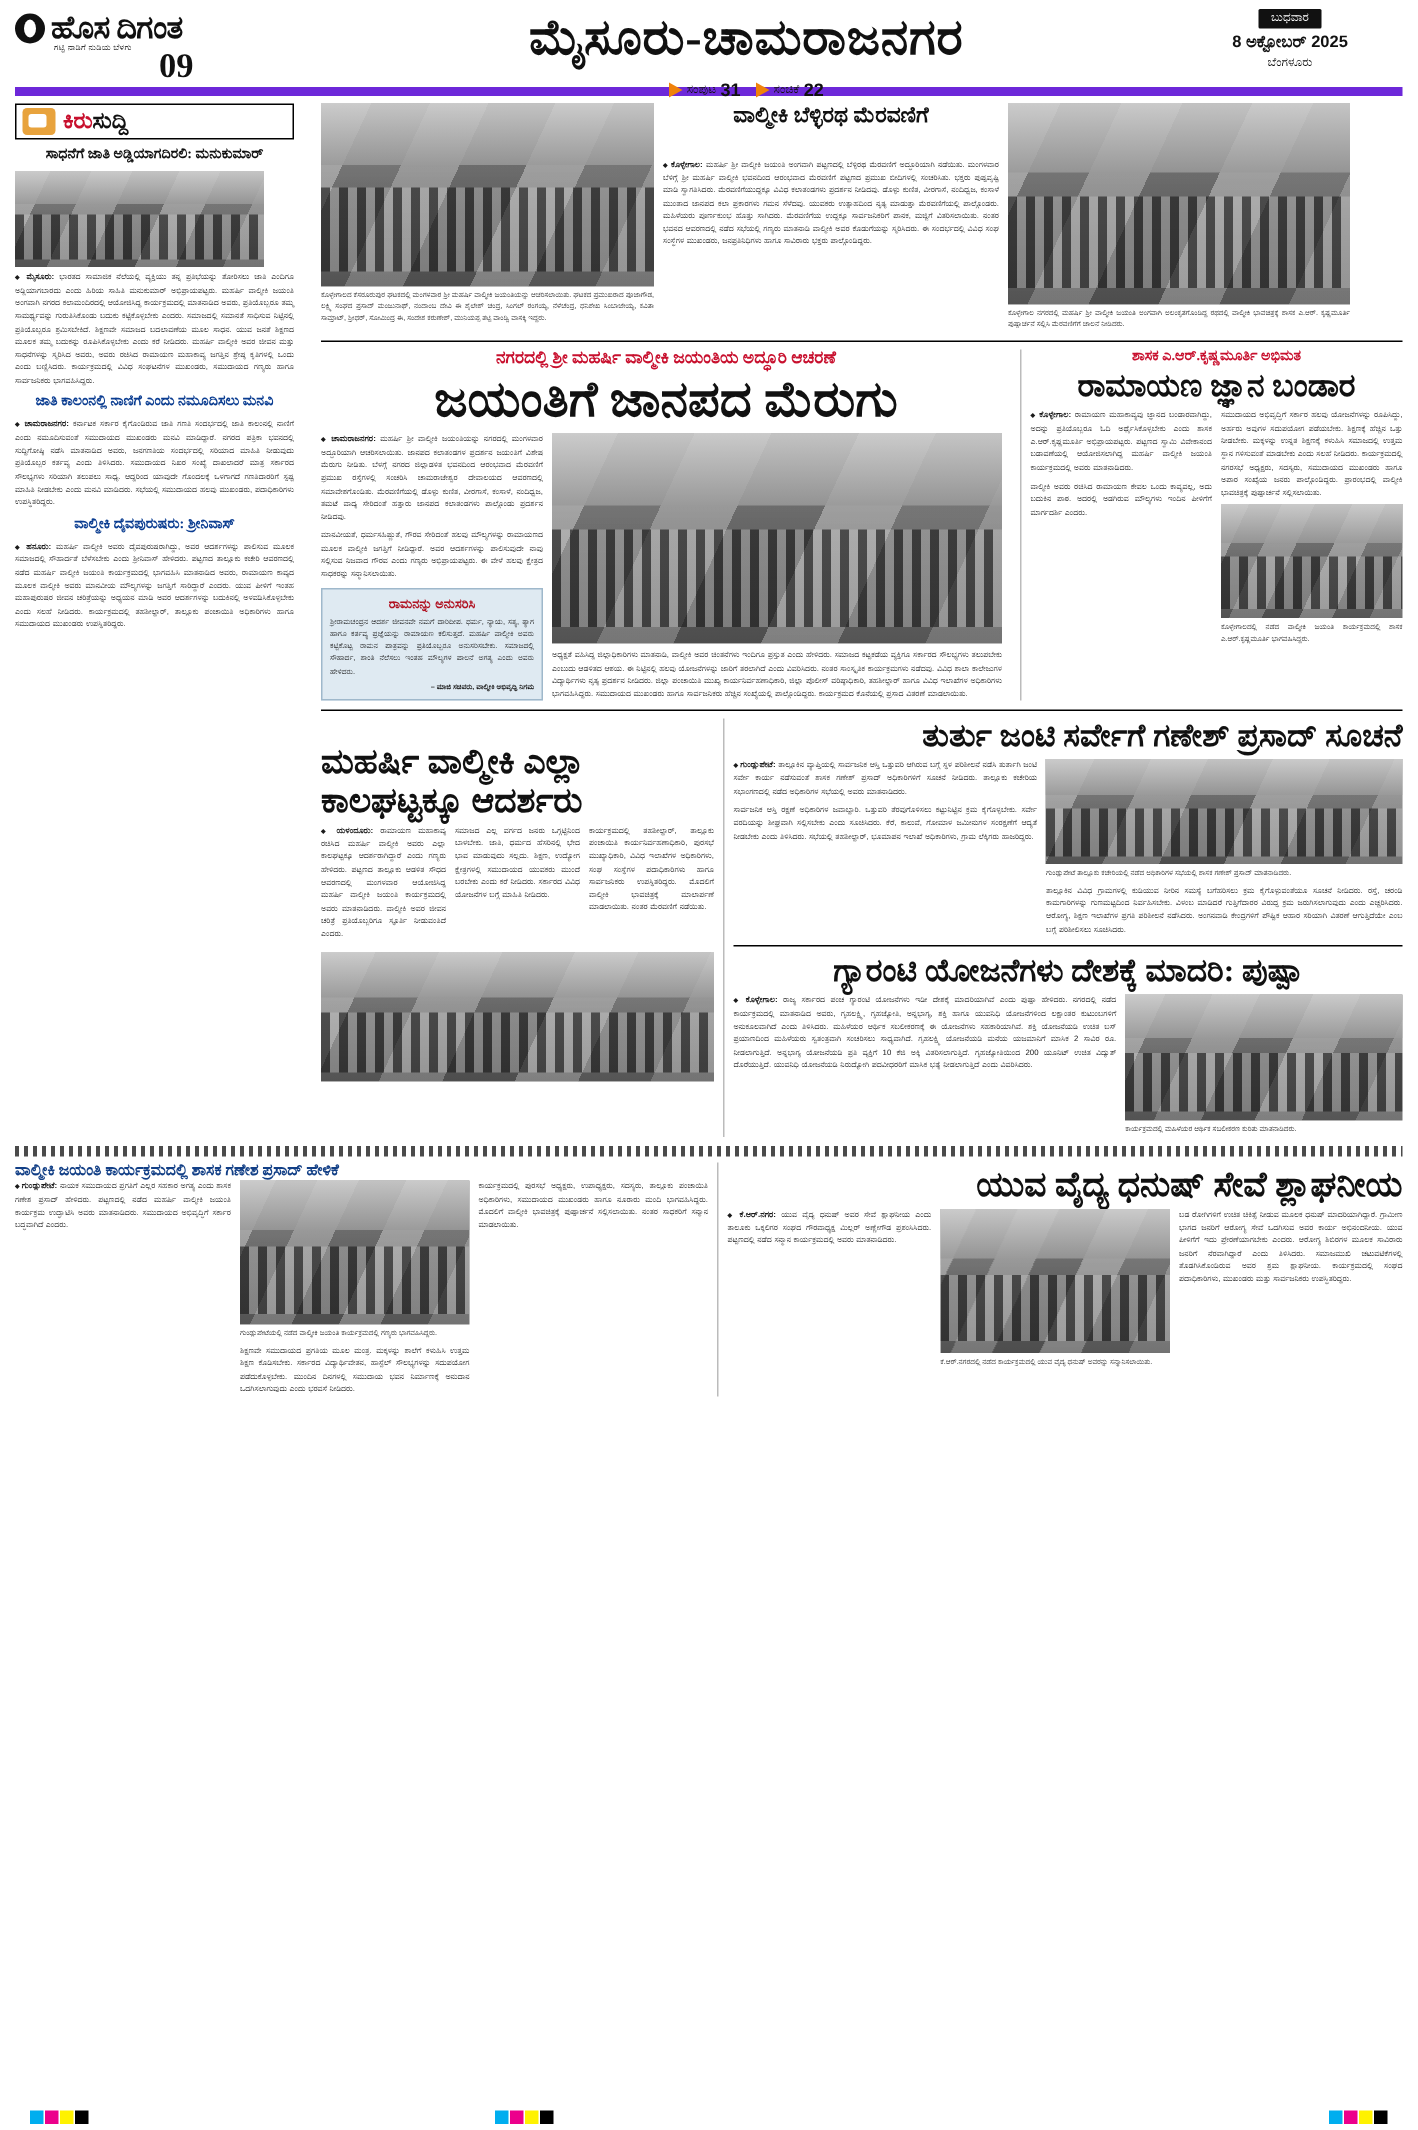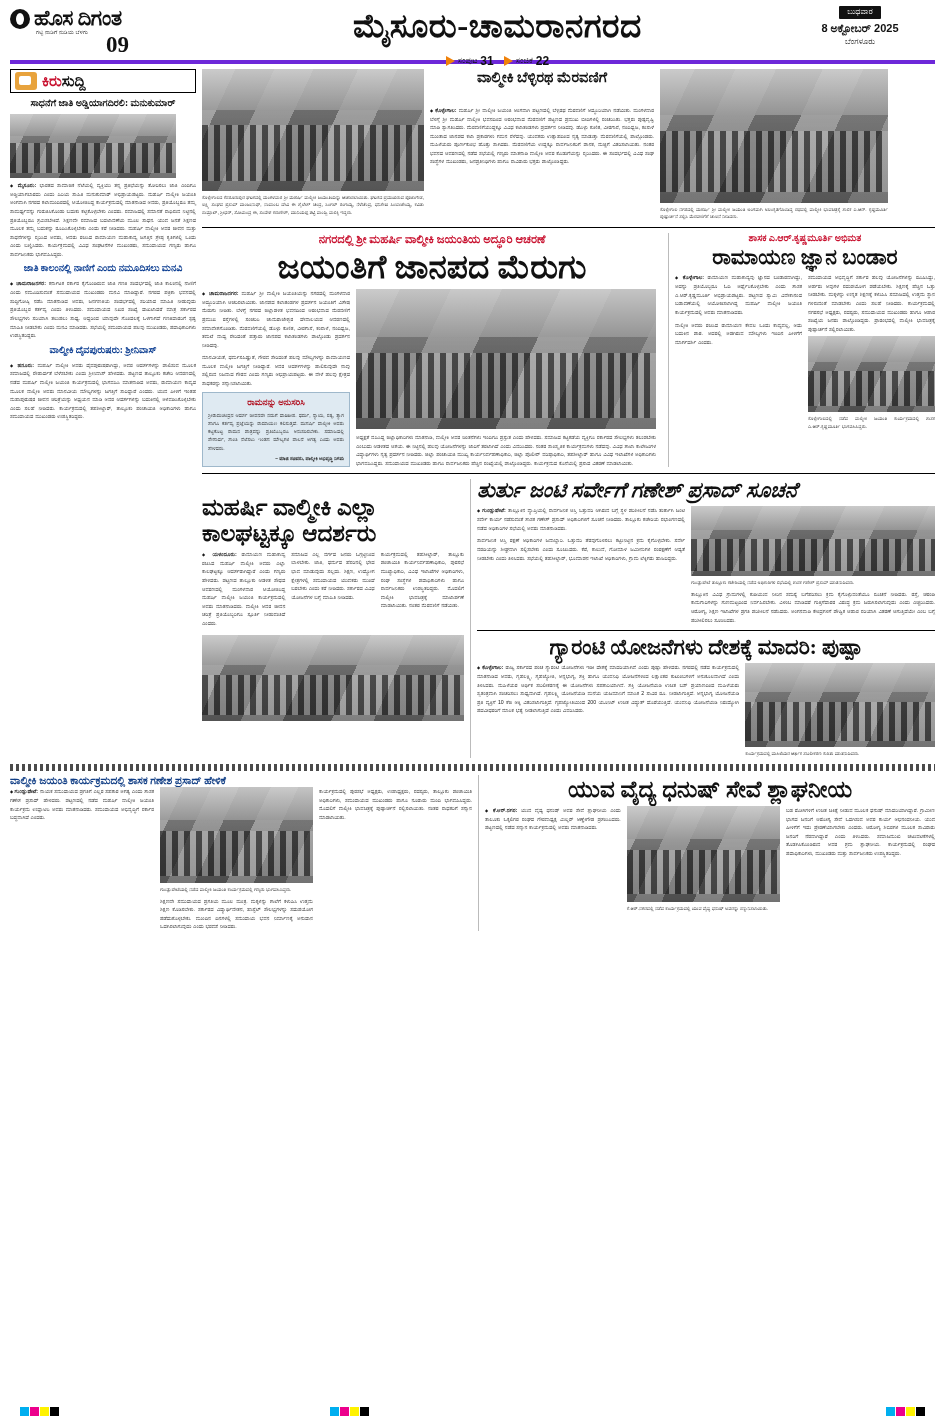--- a/index.html
+++ b/index.html
@@ -9,41 +9,41 @@
     height: 1420px;
     background: #ffffff;
     font-family: "Liberation Sans", sans-serif;
     color: #111;
     position: relative;
     overflow: hidden;
   }
   .page { width: 945px; height: 1420px; padding: 6px 10px 0 10px; position: relative; }
 
   
-  .masthead { display: flex; align-items: flex-start; height: 58px; border-bottom: 4px solid #6d28d9; padding-bottom: 16px; }
+  .masthead { display: flex; align-items: flex-start; height: 58px; border-bottom: 6px solid #6d28d9; padding-bottom: 16px; }
   .mast-left { width: 200px; display: flex; flex-direction: column; align-items: flex-start; }
   .mast-logo-row { display: flex; align-items: center; gap: 4px; }
   .mast-flower { width: 20px; height: 20px; border-radius: 50%; background: #111; position: relative; }
   .mast-flower:after { content: ""; position: absolute; left: 6px; top: 4px; width: 8px; height: 12px; background: #fff; border-radius: 50%; }
   .mast-title { font-family: "Liberation Serif", serif; font-weight: bold; font-size: 21px; letter-spacing: -0.5px; }
   .mast-sub { font-size: 5.5px; letter-spacing: 0.2px; margin-left: 26px; margin-top: -2px; }
   .mast-page-no { font-family: "Liberation Serif", serif; font-weight: bold; font-size: 23px; margin-left: 96px; margin-top: -4px; }
   .mast-center { flex: 1; text-align: center; }
   .mast-center h1 { font-family: "Liberation Serif", serif; font-size: 33px; margin: 2px 0 0 0; font-weight: bold; letter-spacing: 0.5px; }
   .mast-flags { display: flex; justify-content: center; gap: 10px; margin-top: 8px; font-size: 8px; }
   .flagbox { display: flex; align-items: center; gap: 3px; }
   .flag-tri { width: 0; height: 0; border-left: 9px solid #f0820a; border-top: 5px solid transparent; border-bottom: 5px solid transparent; }
   .flag-num { font-weight: bold; font-size: 12px; }
   .mast-right { width: 150px; text-align: center; font-size: 8.5px; line-height: 1.35; }
   .mast-right .day { background: #111; color: #fff; display: inline-block; padding: 1px 8px; font-size: 8px; border-radius: 1px; }
   .mast-right .date { font-weight: bold; font-size: 11px; margin-top: 2px; }
   .mast-right .city { font-size: 8px; margin-top: 1px; }
 
   
-  .body-grid { display: flex; gap: 6px; margin-top: 5px; }
+  .body-grid { display: flex; gap: 18px; margin-top: 5px; }
   .col { }
   .c1 { width: 186px; }
   .c-rest { flex: 1; }
 
   .rule-v { border-left: 1px solid #bbb; }
   .hl { font-family: "Liberation Serif", serif; font-weight: bold; line-height: 1.15; }
   .txt { font-size: 5.2px; line-height: 1.65; text-align: justify; color: #1a1a1a; hyphens: auto; word-spacing: 0.3px; }
   .txt p { margin: 0 0 4px 0; }
   .dateline { font-weight: bold; font-size: 5.4px; }
   .bullet:before { content: "◆ "; font-size: 4px; }
@@ -108,21 +108,21 @@
   <div class="masthead">
     <div class="mast-left">
       <div class="mast-logo-row">
         <span class="mast-flower"></span>
         <span class="mast-title">ಹೊಸ ದಿಗಂತ</span>
       </div>
       <div class="mast-sub">ಗಟ್ಟಿ ನಾಡಿಗೆ ನುಡಿಯ ಬೆಳಗು</div>
       <div class="mast-page-no">09</div>
     </div>
     <div class="mast-center">
-      <h1>ಮೈಸೂರು-ಚಾಮರಾನಗರದ</h1>
+      <h1>ಮೈಸೂರು-ಚಾಮರಾಜನಗರ</h1>
       <div class="mast-flags">
         <span class="flagbox">
           <span class="flag-tri"></span>
           <span>ಸಂಪುಟ</span>
           <span class="flag-num">31</span>
         </span>
         <span class="flagbox">
           <span class="flag-tri"></span>
           <span>ಸಂಚಿಕೆ</span>
           <span class="flag-num">22</span>
@@ -267,21 +267,21 @@
           <div class="photo" style="width:100%;height:86px;margin-top:4px;">
             <div class="grain"></div>
               <div class="sky"></div>
               <div class="figs"></div>
           </div>
         </div>
 
         <div class="rule-v" style="width:1px;"></div>
 
         <div style="flex:1;">
-          <div class="bighead sm" style="text-align:left;margin-top:0;font-style:italic;">ತುರ್ತು ಜಂಟಿ ಸರ್ವೇಗೆ ಗಣೇಶ್ ಪ್ರಸಾದ್ ಸೂಚನೆ</div>
+          <div class="bighead sm" style="text-align:right;margin-top:0;">ತುರ್ತು ಜಂಟಿ ಸರ್ವೇಗೆ ಗಣೇಶ್ ಪ್ರಸಾದ್ ಸೂಚನೆ</div>
           <div class="cols2">
             <div style="width:46%;" class="txt">
               <p><span class="bullet dateline">ಗುಂಡ್ಲುಪೇಟೆ:</span>
               <span>ತಾಲ್ಲೂಕಿನ ವ್ಯಾಪ್ತಿಯಲ್ಲಿ ಸಾರ್ವಜನಿಕ ಆಸ್ತಿ ಒತ್ತುವರಿ ಆಗಿರುವ ಬಗ್ಗೆ ಸ್ಥಳ ಪರಿಶೀಲನೆ ನಡೆಸಿ ತುರ್ತಾಗಿ ಜಂಟಿ ಸರ್ವೇ ಕಾರ್ಯ ನಡೆಸುವಂತೆ ಶಾಸಕ ಗಣೇಶ್ ಪ್ರಸಾದ್ ಅಧಿಕಾರಿಗಳಿಗೆ ಸೂಚನೆ ನೀಡಿದರು. ತಾಲ್ಲೂಕು ಕಚೇರಿಯ ಸಭಾಂಗಣದಲ್ಲಿ ನಡೆದ ಅಧಿಕಾರಿಗಳ ಸಭೆಯಲ್ಲಿ ಅವರು ಮಾತನಾಡಿದರು.</span></p>
               <p>ಸಾರ್ವಜನಿಕ ಆಸ್ತಿ ರಕ್ಷಣೆ ಅಧಿಕಾರಿಗಳ ಜವಾಬ್ದಾರಿ. ಒತ್ತುವರಿ ತೆರವುಗೊಳಿಸಲು ಕಟ್ಟುನಿಟ್ಟಿನ ಕ್ರಮ ಕೈಗೊಳ್ಳಬೇಕು. ಸರ್ವೇ ವರದಿಯನ್ನು ಶೀಘ್ರವಾಗಿ ಸಲ್ಲಿಸಬೇಕು ಎಂದು ಸೂಚಿಸಿದರು. ಕೆರೆ, ಕಾಲುವೆ, ಗೋಮಾಳ ಜಮೀನುಗಳ ಸಂರಕ್ಷಣೆಗೆ ಆದ್ಯತೆ ನೀಡಬೇಕು ಎಂದು ತಿಳಿಸಿದರು. ಸಭೆಯಲ್ಲಿ ತಹಶೀಲ್ದಾರ್, ಭೂಮಾಪನ ಇಲಾಖೆ ಅಧಿಕಾರಿಗಳು, ಗ್ರಾಮ ಲೆಕ್ಕಿಗರು ಹಾಜರಿದ್ದರು.</p>
             </div>
             <div style="width:54%;">
               <div class="photo" style="width:100%;height:70px;">
                 <div class="grain"></div>
                   <div class="sky"></div>
@@ -334,21 +334,21 @@
           <div class="cap">ಗುಂಡ್ಲುಪೇಟೆಯಲ್ಲಿ ನಡೆದ ವಾಲ್ಮೀಕಿ ಜಯಂತಿ ಕಾರ್ಯಕ್ರಮದಲ್ಲಿ ಗಣ್ಯರು ಭಾಗವಹಿಸಿದ್ದರು.</div>
           <div class="txt" style="margin-top:3px;">ಶಿಕ್ಷಣವೇ ಸಮುದಾಯದ ಪ್ರಗತಿಯ ಮೂಲ ಮಂತ್ರ. ಮಕ್ಕಳನ್ನು ಶಾಲೆಗೆ ಕಳುಹಿಸಿ ಉತ್ತಮ ಶಿಕ್ಷಣ ಕೊಡಿಸಬೇಕು. ಸರ್ಕಾರದ ವಿದ್ಯಾರ್ಥಿವೇತನ, ಹಾಸ್ಟೆಲ್ ಸೌಲಭ್ಯಗಳನ್ನು ಸದುಪಯೋಗ ಪಡೆದುಕೊಳ್ಳಬೇಕು. ಮುಂದಿನ ದಿನಗಳಲ್ಲಿ ಸಮುದಾಯ ಭವನ ನಿರ್ಮಾಣಕ್ಕೆ ಅನುದಾನ ಒದಗಿಸಲಾಗುವುದು ಎಂದು ಭರವಸೆ ನೀಡಿದರು.</div>
         </div>
         <div style="width:34%;" class="txt">ಕಾರ್ಯಕ್ರಮದಲ್ಲಿ ಪುರಸಭೆ ಅಧ್ಯಕ್ಷರು, ಉಪಾಧ್ಯಕ್ಷರು, ಸದಸ್ಯರು, ತಾಲ್ಲೂಕು ಪಂಚಾಯಿತಿ ಅಧಿಕಾರಿಗಳು, ಸಮುದಾಯದ ಮುಖಂಡರು ಹಾಗೂ ನೂರಾರು ಮಂದಿ ಭಾಗವಹಿಸಿದ್ದರು. ಮೊದಲಿಗೆ ವಾಲ್ಮೀಕಿ ಭಾವಚಿತ್ರಕ್ಕೆ ಪುಷ್ಪಾರ್ಚನೆ ಸಲ್ಲಿಸಲಾಯಿತು. ನಂತರ ಸಾಧಕರಿಗೆ ಸನ್ಮಾನ ಮಾಡಲಾಯಿತು.</div>
       </div>
     </div>
 
     <div class="rule-v" style="width:1px;"></div>
 
     <div style="flex:1;">
-      <div class="bighead md" style="text-align:center;">ಯುವ ವೈದ್ಯ ಧನುಷ್ ಸೇವೆ ಶ್ಲಾಘನೀಯ</div>
+      <div class="bighead md" style="text-align:right;">ಯುವ ವೈದ್ಯ ಧನುಷ್ ಸೇವೆ ಶ್ಲಾಘನೀಯ</div>
       <div class="cols3">
         <div style="width:31%;" class="txt">
           <p><span class="bullet dateline">ಕೆ.ಆರ್.ನಗರ:</span>
           <span>ಯುವ ವೈದ್ಯ ಧನುಷ್ ಅವರ ಸೇವೆ ಶ್ಲಾಘನೀಯ ಎಂದು ತಾಲೂಕು ಒಕ್ಕಲಿಗರ ಸಂಘದ ಗೌರವಾಧ್ಯಕ್ಷ ಮಿಲ್ಲರ್ ಅಣ್ಣೇಗೌಡ ಪ್ರಶಂಸಿಸಿದರು. ಪಟ್ಟಣದಲ್ಲಿ ನಡೆದ ಸನ್ಮಾನ ಕಾರ್ಯಕ್ರಮದಲ್ಲಿ ಅವರು ಮಾತನಾಡಿದರು.</span></p>
         </div>
         <div style="width:35%;">
           <div class="photo" style="width:100%;height:96px;">
             <div class="grain"></div>
               <div class="sky"></div>
               <div class="figs"></div>

